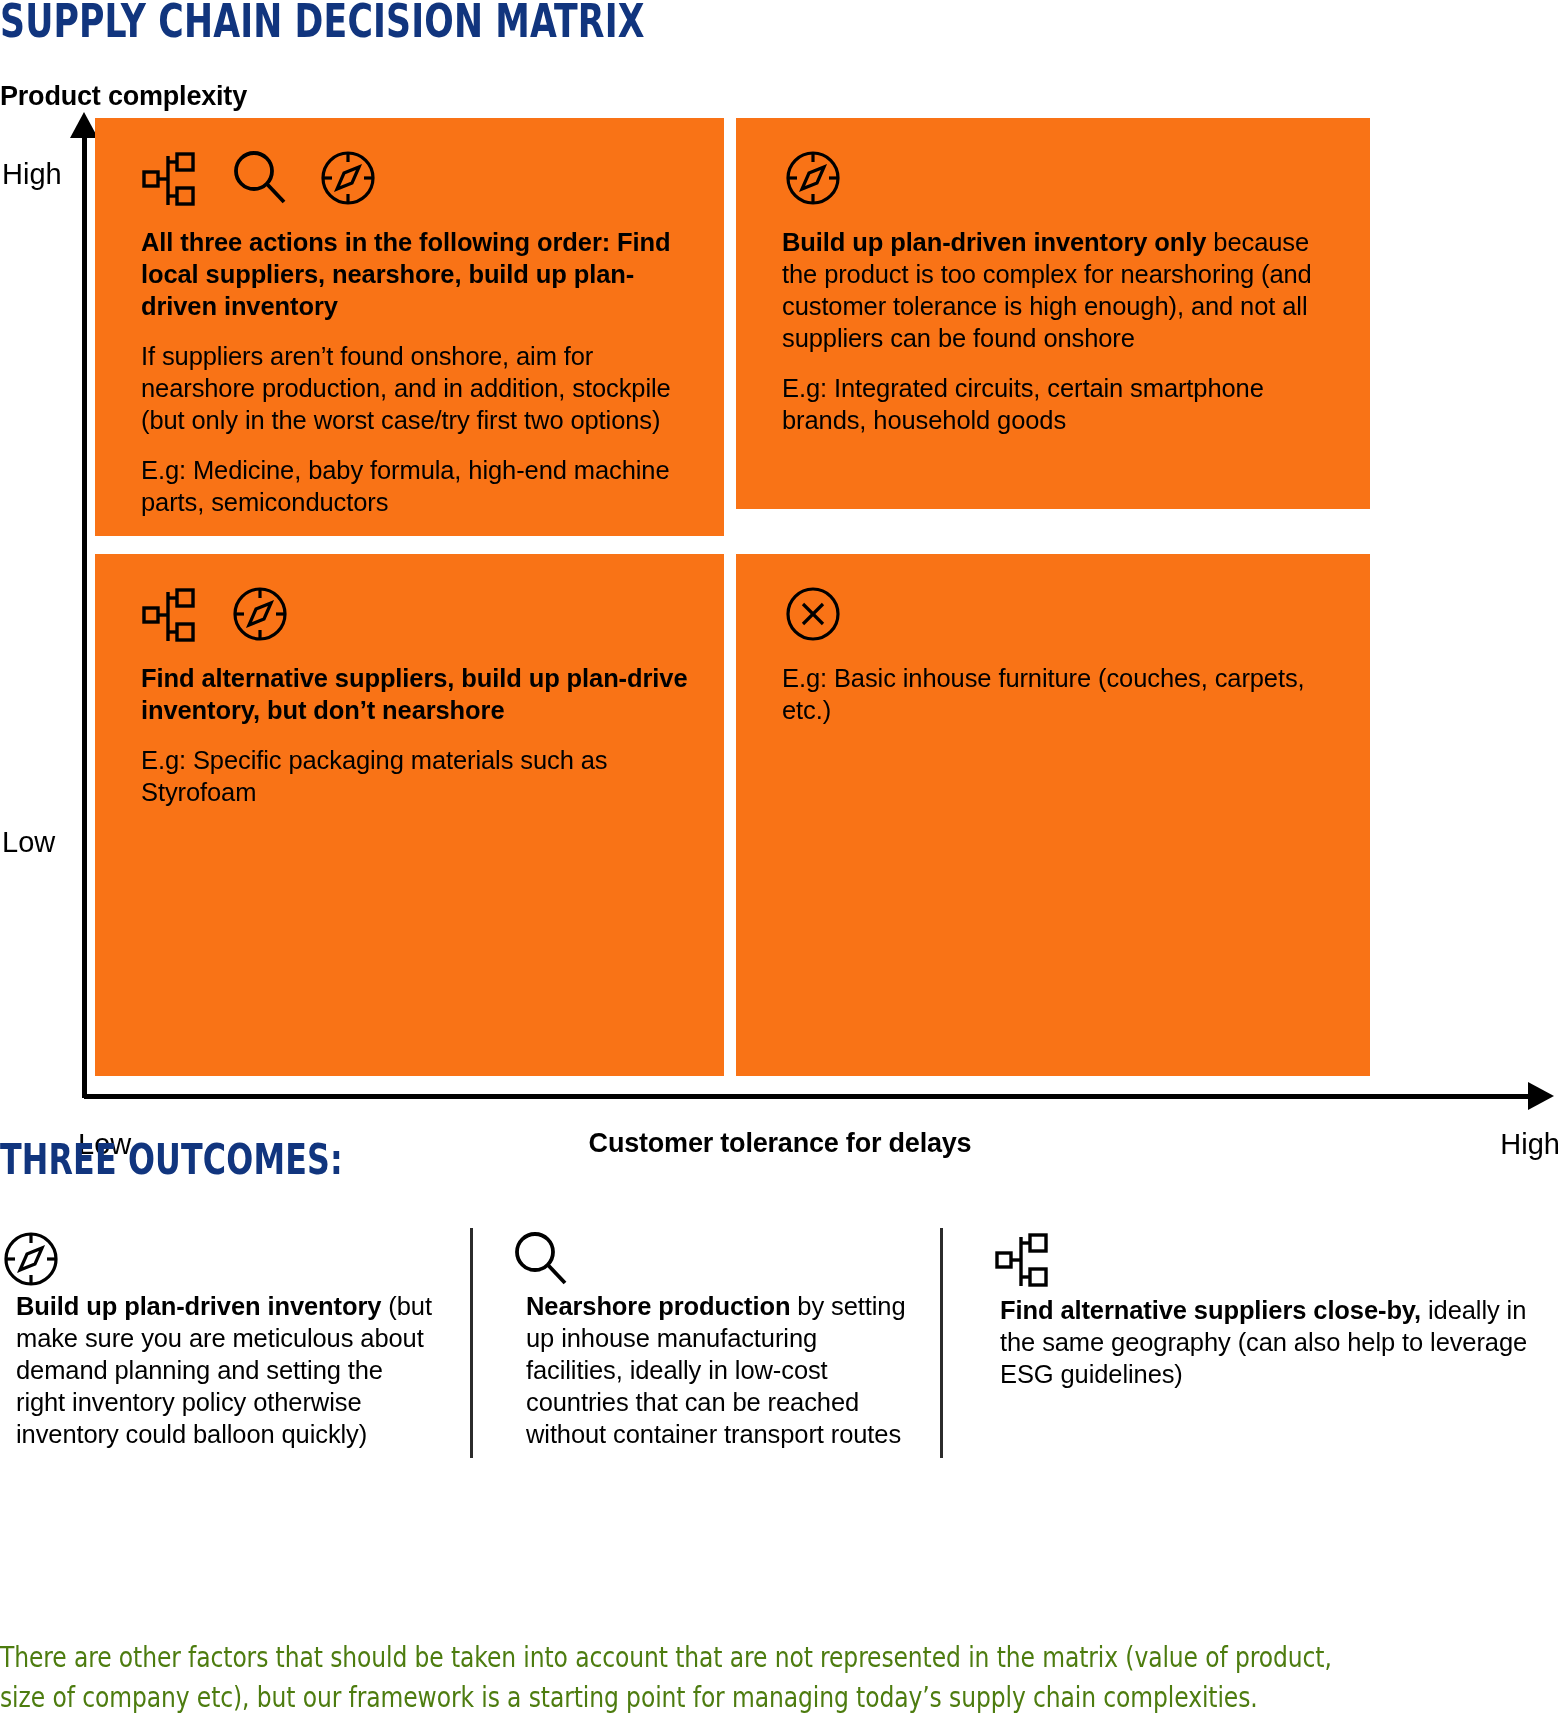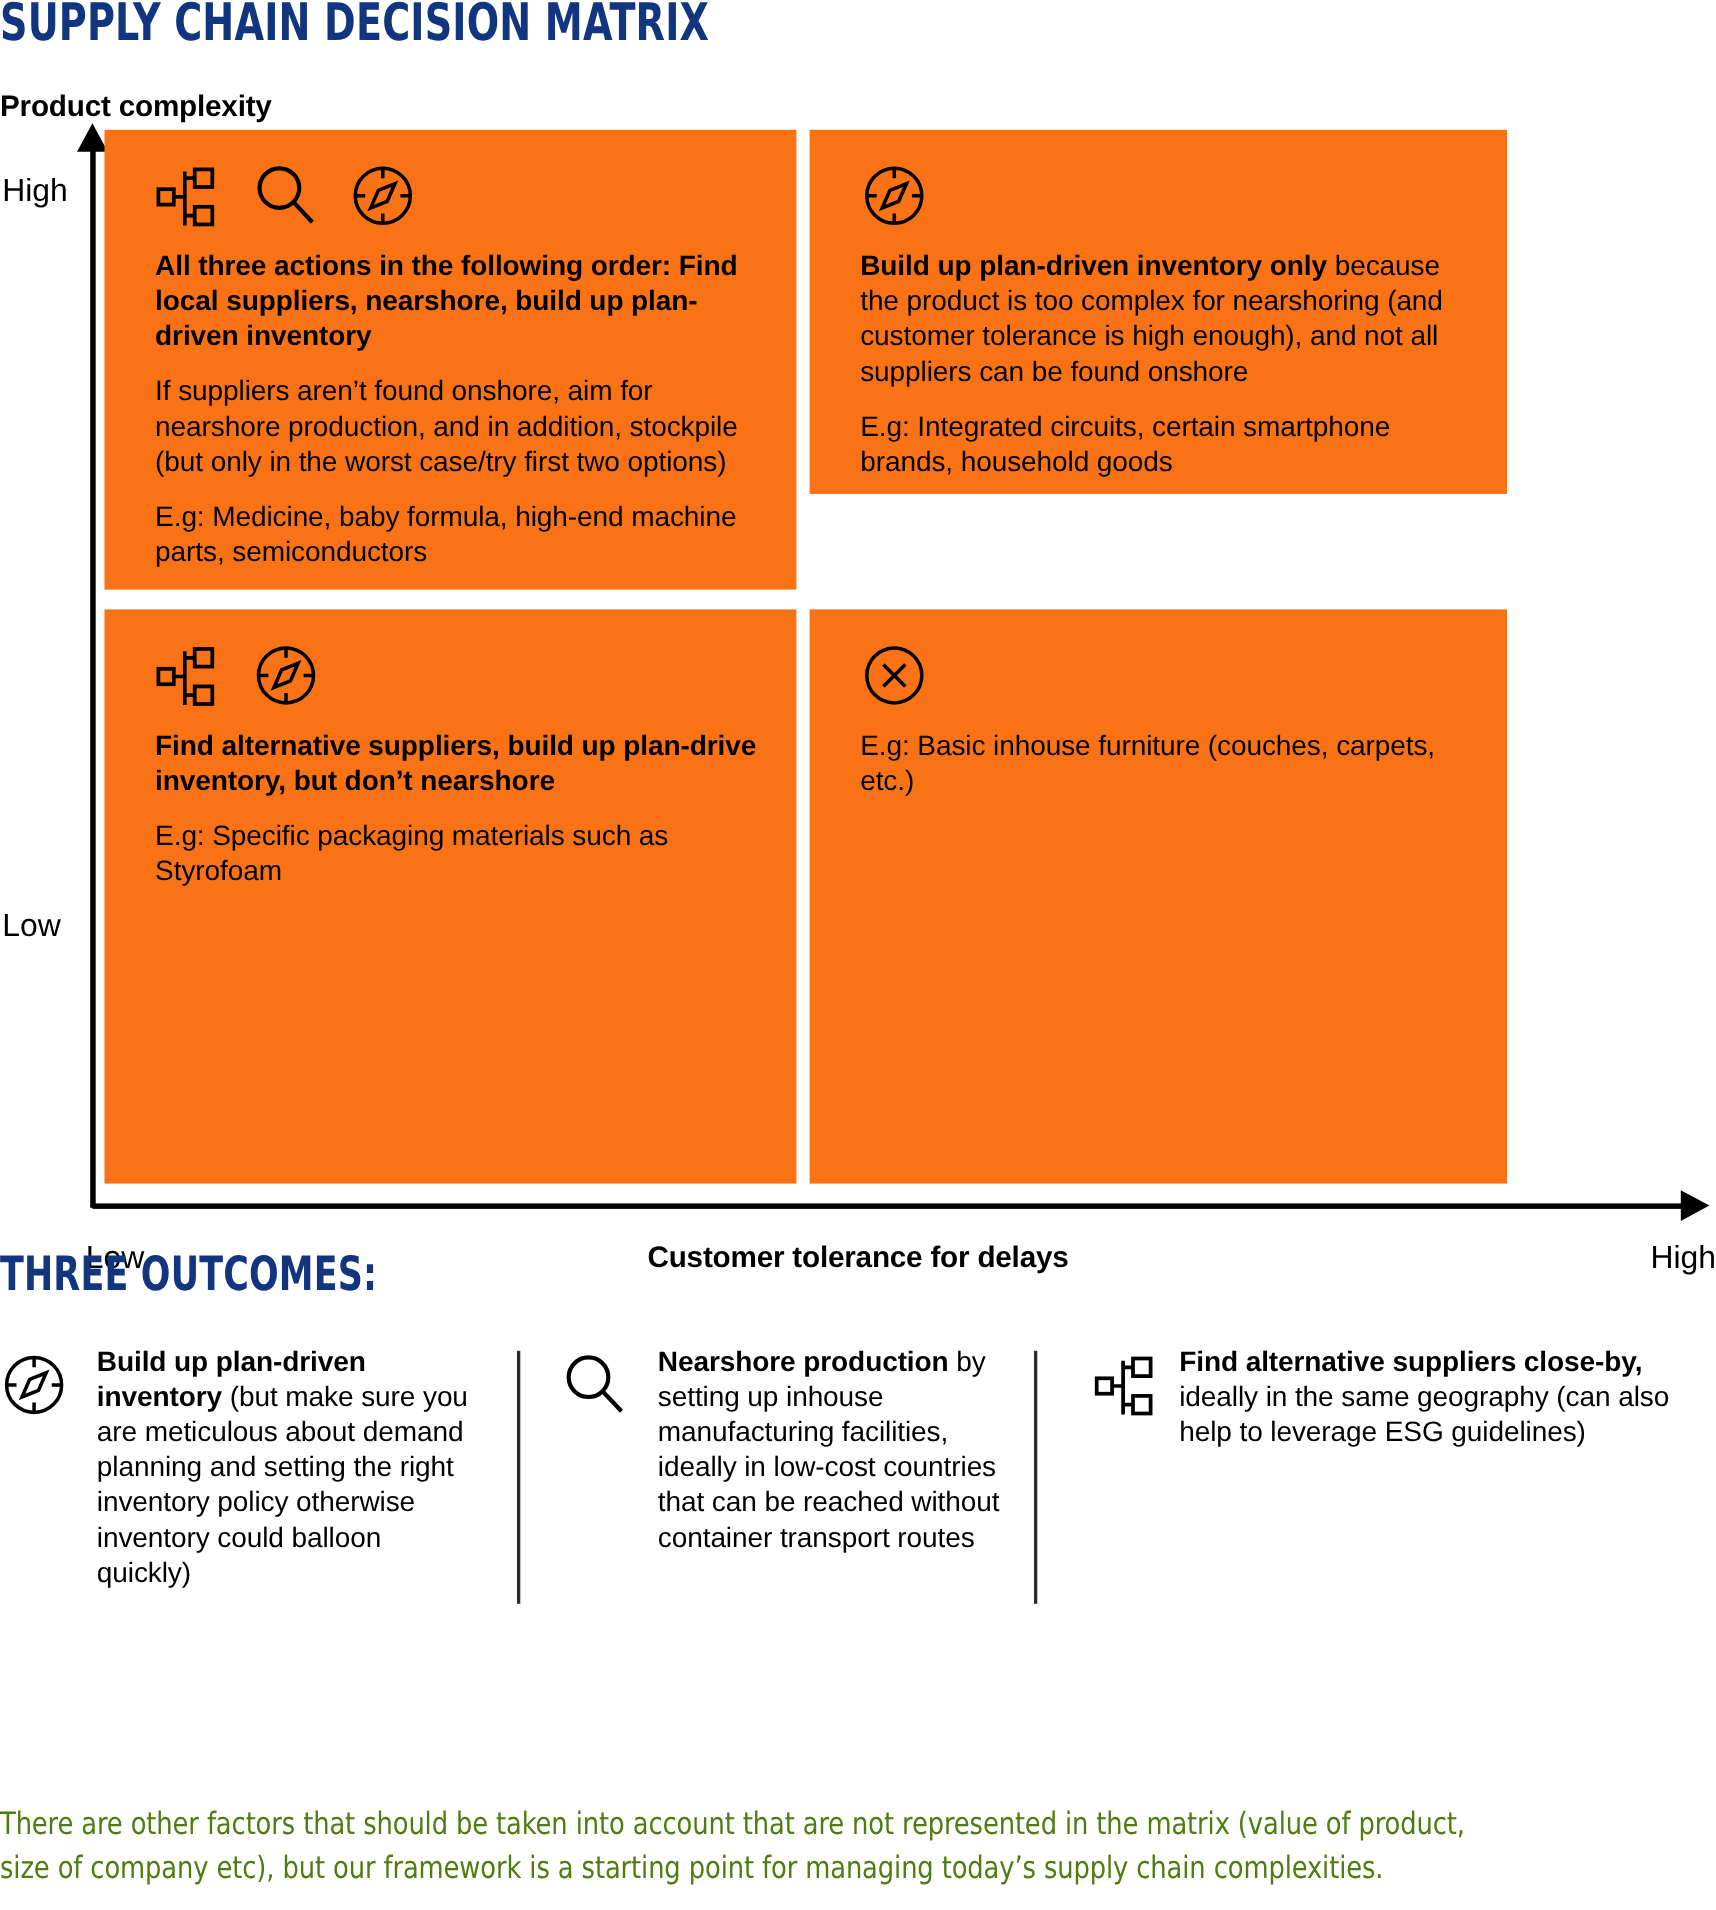--- a/index.html
+++ b/index.html
@@ -65,21 +65,21 @@
   #tick-high { left: 2px; top: 40px; }
   #tick-low  { left: 2px; top: 708px; }
 
   
   .quadrant {
     position: absolute;
     background: #f97316;
     padding: 26px 30px 18px 46px;
   }
   #q-top-left     { left: 95px;  top: 0px;   width: 629px; height: 418px; }
-  #q-top-right    { left: 736px; top: 0px;   width: 634px; height: 331px; }
+  #q-top-right    { left: 736px; top: 0px;   width: 634px; height: 391px; }
   #q-bottom-left  { left: 95px;  top: 436px; width: 629px; height: 522px; }
   #q-bottom-right { left: 736px; top: 436px; width: 634px; height: 522px; }
 
   .icon-row { display: flex; align-items: center; gap: 26px; height: 68px; margin-bottom: 14px; }
   .icon-row svg { display: block; }
 
   .q-head {
     font-size: 25.5px; font-weight: 700; line-height: 32px;
     letter-spacing: -0.1px; margin-bottom: 18px;
   }
@@ -98,21 +98,21 @@
     position: absolute; left: 0; right: 0; top: 0;
     text-align: center; font-size: 27px; font-weight: 700;
     letter-spacing: -0.2px;
   }
 
   
   #outcomes {
     position: absolute; left: 0px; top: 1222px; width: 1560px; height: 340px;
     display: flex;
   }
-  .outcome-col { position: relative; display: flex; align-items: flex-start; }
+  .outcome-col { position: relative; display: flex; align-items: flex-start; flex-direction: column; }
   #outcome-0 { width: 470px; padding-right: 36px; }
   #outcome-1 { width: 470px; padding-left: 40px; padding-right: 30px; }
   #outcome-2 { width: 620px; padding-left: 44px; }
   .divider {
     position: absolute; left: 0px; top: 6px;
     width: 3px; height: 230px; background: #2b2b2b;
   }
   .outcome-icon { flex: 0 0 auto; width: 72px; padding-top: 6px; }
   .outcome-icon.right-align { text-align: right; }
   .outcome-icon svg { display: block; }

